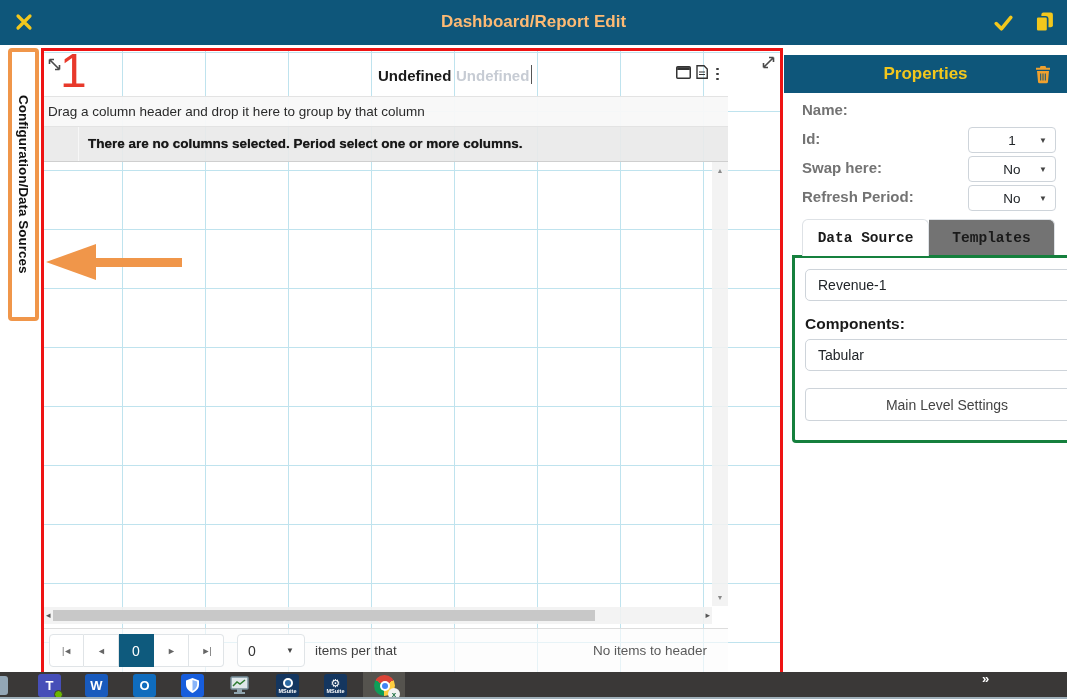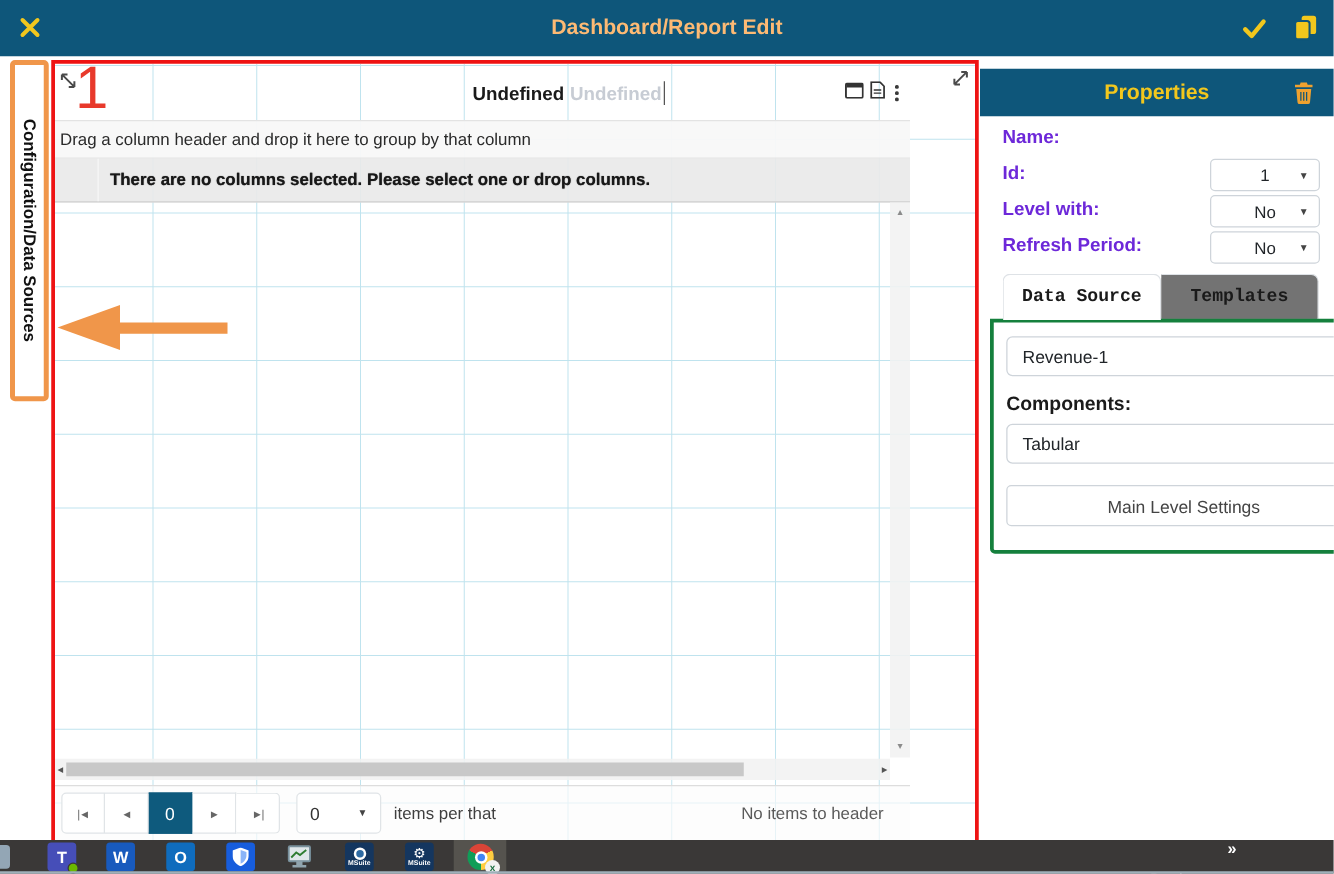--- a/index.html
+++ b/index.html
@@ -84,21 +84,21 @@
   .left-tab span { writing-mode:vertical-rl; font-size:13.5px; font-weight:bold; color:#111;
                    white-space:nowrap; }
 
   
   .props { position:absolute; left:784px; top:48px; width:283px; height:624px; background:#fff; }
   .props-header { position:absolute; left:0; top:7px; width:283px; height:38px; background:#0e567a;padding-left:36px; }
   .props-title  { position:absolute; left:0; right:0; top:9px; text-align:center;
                   color:#f2c71d; font-weight:bold; font-size:17px; }
   .props-trash  { position:absolute; right:16px; top:10px; cursor:pointer; }
 
-  .prop-label { position:absolute; left:18px; font-size:15px; font-weight:bold; color:#6d28d9; }
+  .prop-label { position:absolute; left:18px; font-size:15px; font-weight:bold; color:#737373; }
   .prop-select { position:absolute; right:11px; width:88px; height:26px; border:1px solid #ced4da;
                  border-radius:4px; background:#fff; display:flex; align-items:center;
                  justify-content:center; font-size:13.5px; color:#212529; cursor:pointer; }
   .prop-select .dd { position:absolute; right:8px; font-size:8px; color:#444; }
 
   .tabs { position:absolute; left:18px; top:171px; width:253px; height:37px; display:flex;font-family:Liberation Mono, monospace; }
   .tab { flex:1; display:flex; align-items:center; justify-content:center;
          font-size:14.5px; font-weight:bold; color:#1a1a1a; cursor:pointer;
          border:1px solid #dee2e6; background:#737373; }
   .tab.active { background:#fff; border-bottom:none; border-radius:6px 6px 0 0; z-index:2; }
@@ -209,21 +209,21 @@
         <i></i>
         <i></i>
         <i></i>
       </span>
   </div>
 
   <div class="groupbar">Drag a column header and drop it here to group by that column</div>
 
   <div class="headerrow">
     <div class="divider"></div>
-    <div class="msg">There are no columns selected. Please select one or drop columns.</div>
+    <div class="msg">There are no columns selected. Period select one or more columns.</div>
   </div>
 
   <div class="vscroll">
     <div class="up">▲</div>
     <div class="down">▼</div>
   </div>
 
   <div class="hscroll">
     <div class="left">◂</div>
     <div class="thumb"></div>
@@ -267,21 +267,21 @@
   </div>
 
   <div class="prop-label" style="top:53px">Name:</div>
 
   <div class="prop-label" style="top:82px">Id:</div>
   <div class="prop-select" style="top:79px">
     <span>1</span>
     <span class="dd">▼</span>
   </div>
 
-  <div class="prop-label" style="top:111px">Level with:</div>
+  <div class="prop-label" style="top:111px">Swap here:</div>
   <div class="prop-select" style="top:108px">
     <span>No</span>
     <span class="dd">▼</span>
   </div>
 
   <div class="prop-label" style="top:140px">Refresh Period:</div>
   <div class="prop-select" style="top:137px">
     <span>No</span>
     <span class="dd">▼</span>
   </div>

